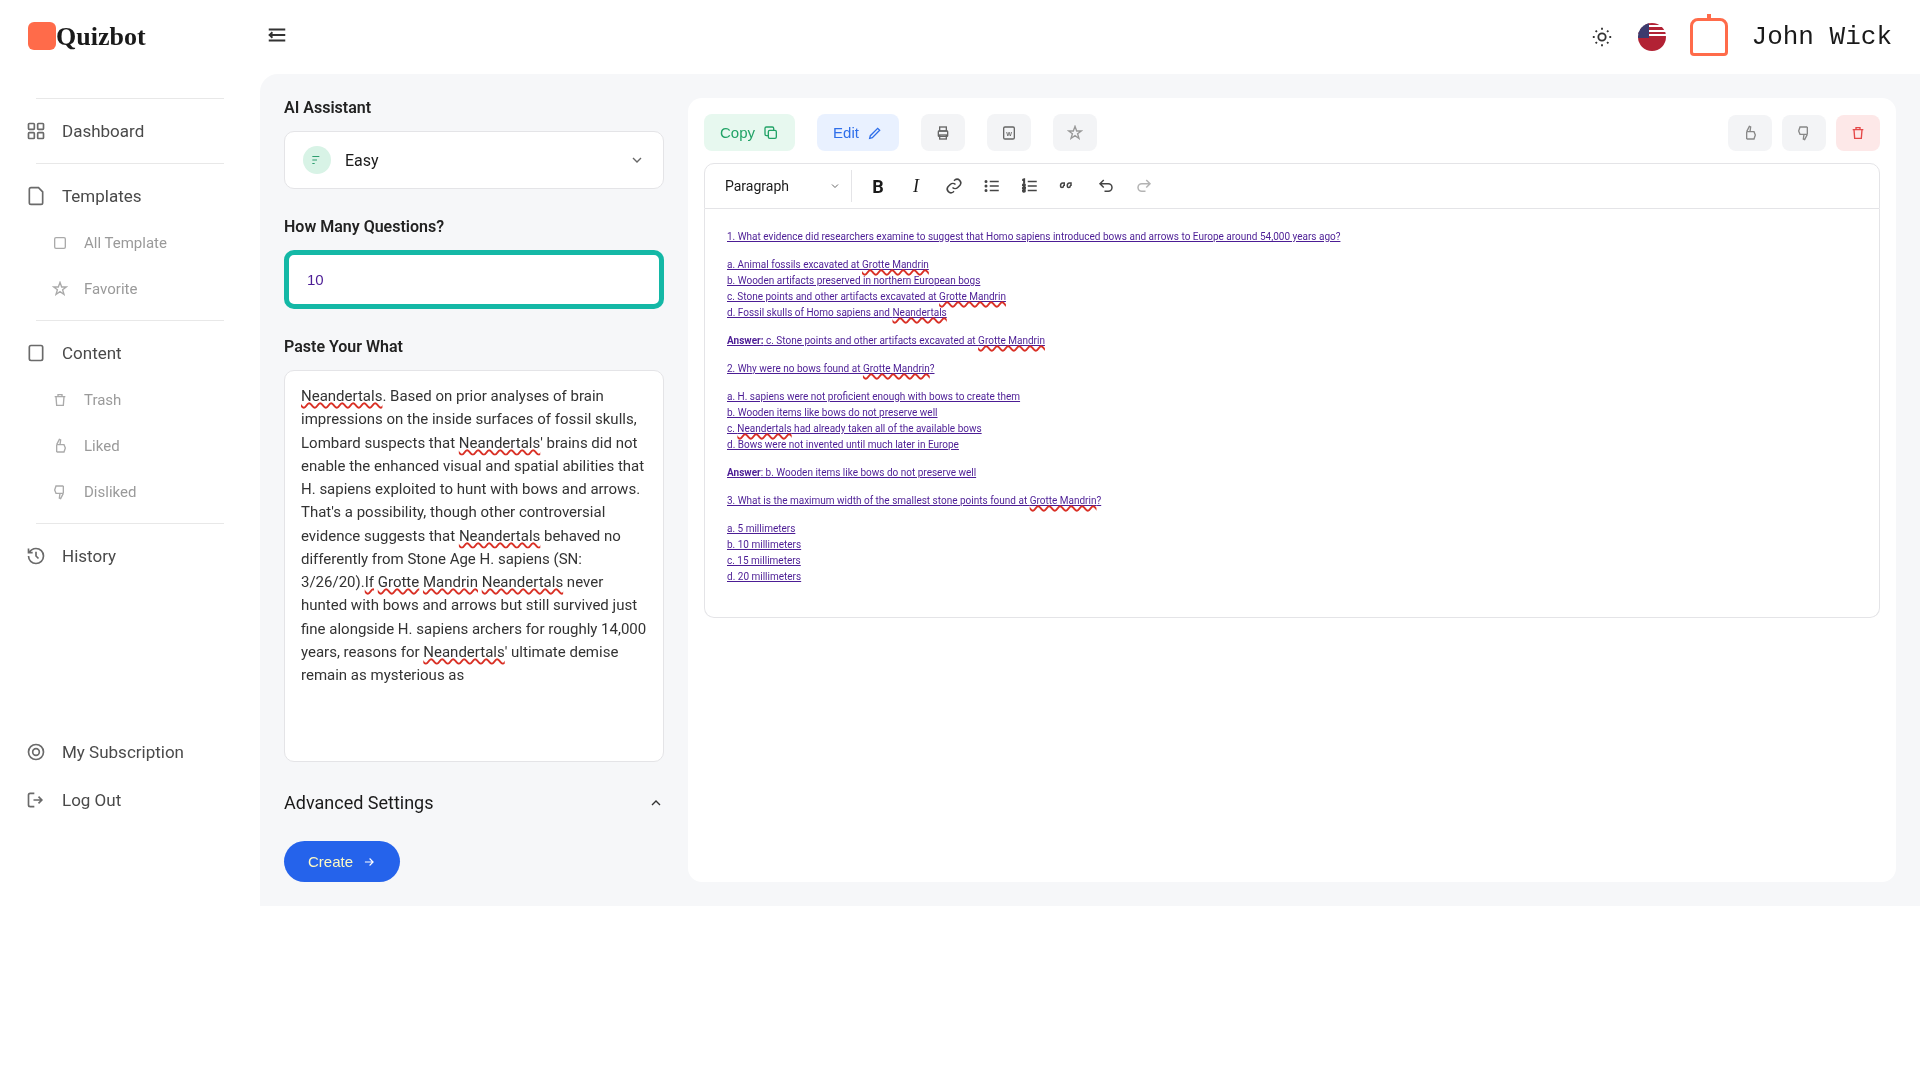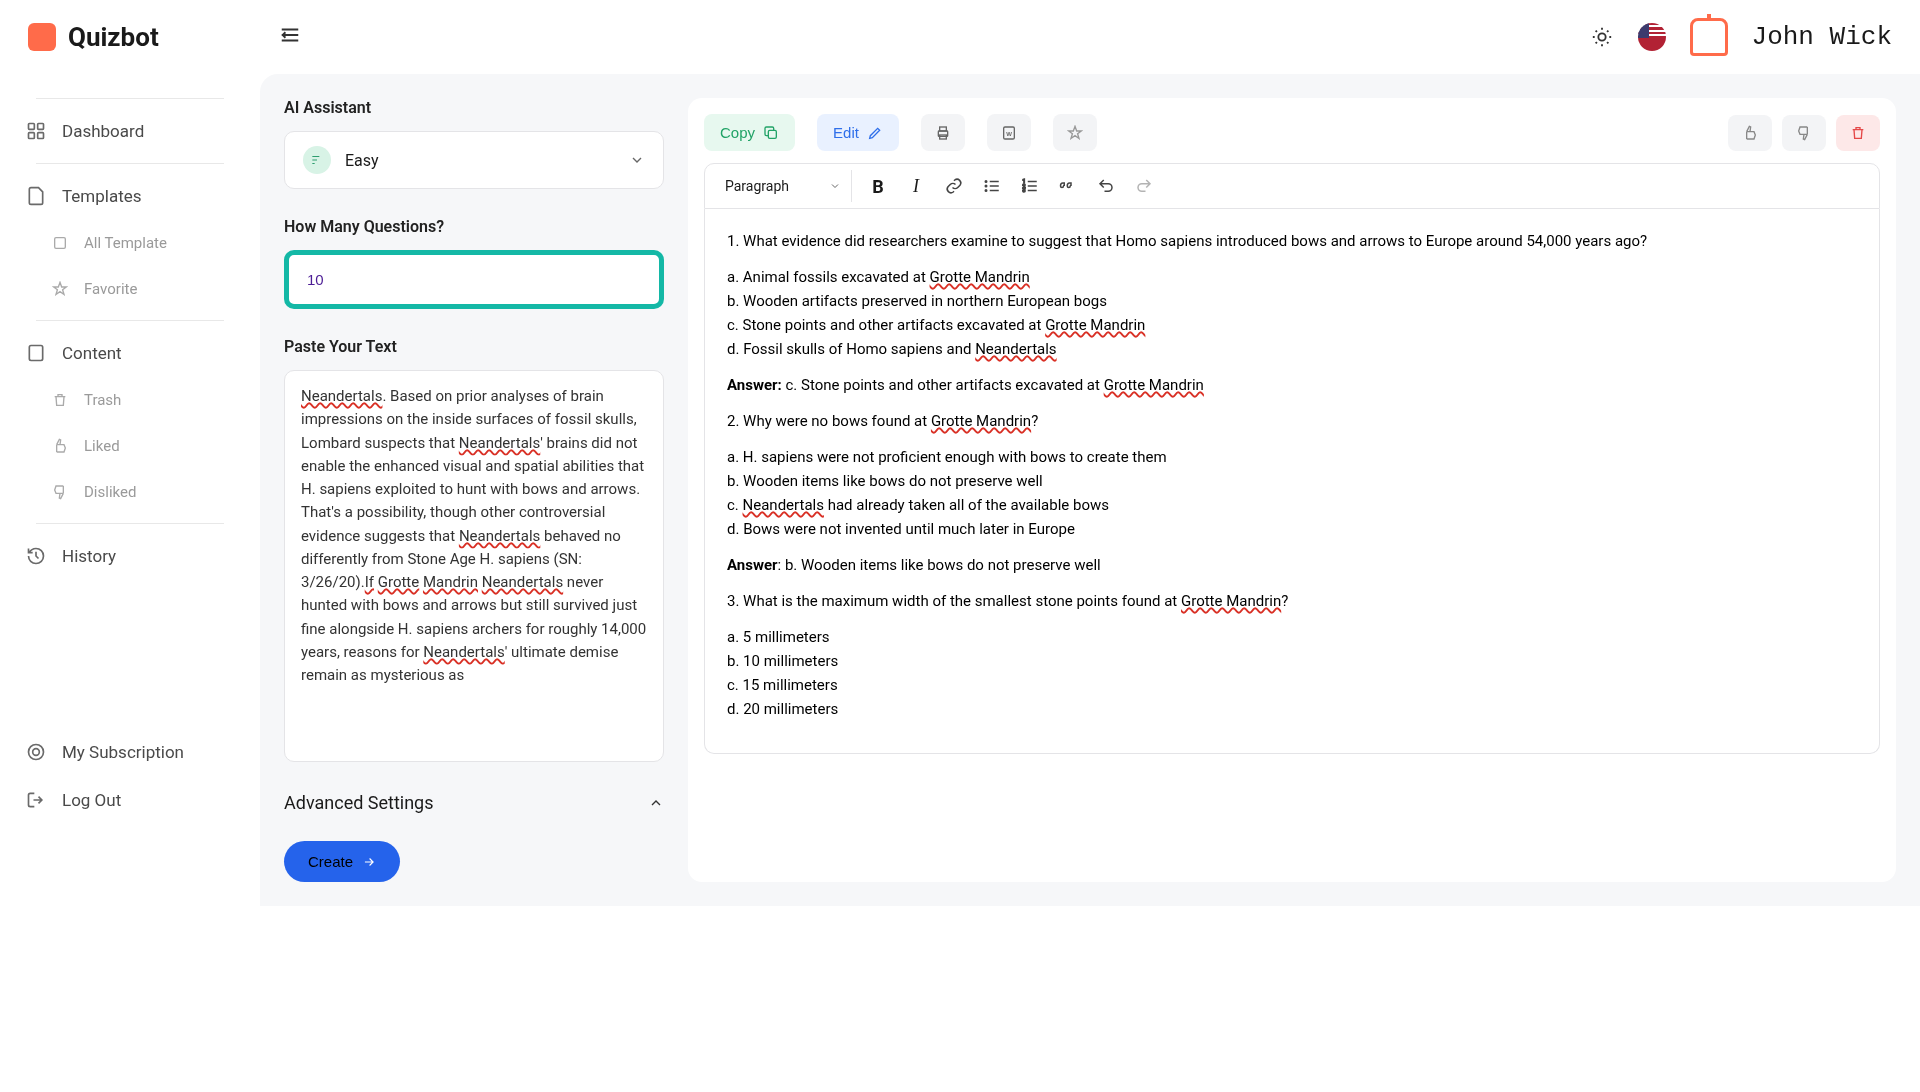--- a/index.html
+++ b/index.html
@@ -1,19 +1,19 @@
 <!DOCTYPE html>
 <html><head>
 <meta charset="utf-8">
 <style>
 * { margin: 0; padding: 0; box-sizing: border-box; }
 body { font-family: -apple-system, BlinkMacSystemFont, 'Segoe UI', Roboto, sans-serif; background: #fff; color: #1a1a1a; }
 
 .top-bar { display: flex; align-items: center; justify-content: space-between; padding: 18px 28px; background: #fff; }
-.logo-area { display: flex; align-items: center; gap: 12px; font-size: 26px; font-weight: 700; }
+.logo-area { display: flex; gap: 0; font-size: 26px; font-weight: 700; font-family: Liberation Serif, serif; }
 .logo-robot { width: 28px; height: 28px; background: #ff6b4a; border-radius: 6px; position: relative; }
 .top-actions { display: flex; align-items: center; gap: 24px; }
 .user-name { font-family: 'Courier New', monospace; font-size: 26px; }
 .icon-btn { width: 24px; height: 24px; display: flex; align-items: center; justify-content: center; cursor: pointer; }
 .flag-icon { width: 28px; height: 28px; border-radius: 50%; background: linear-gradient(to bottom, #b22234 0%, #b22234 8%, #fff 8%, #fff 16%, #b22234 16%, #b22234 24%, #fff 24%, #fff 32%, #b22234 32%, #b22234 40%, #fff 40%, #fff 48%, #b22234 48%); position: relative; overflow: hidden; }
 .flag-icon::before { content: ''; position: absolute; top: 0; left: 0; width: 40%; height: 52%; background: #3c3b6e; }
 .robot-orange { width: 38px; height: 38px; border: 3px solid #ff6b4a; border-radius: 8px 8px 4px 4px; position: relative; }
 .robot-orange::before { content: ''; position: absolute; top: -7px; left: 50%; transform: translateX(-50%); width: 4px; height: 6px; background: #ff6b4a; }
 
 .app-body { display: flex; }
@@ -38,40 +38,40 @@
 .chevron { width: 16px; height: 16px; }
 
 .input-box { width: 100%; padding: 16px 18px; background: #fff; border: 5px solid #14b8a6; border-radius: 10px; font-size: 15px; margin-bottom: 28px; color: #4c1d95; }
 
 .textarea-box { width: 100%; height: 392px; padding: 14px 16px; background: #fff; border: 1px solid #e4e4e7; border-radius: 10px; font-size: 15px; resize: none; overflow-y: auto; color: #333; line-height: 1.55; margin-bottom: 20px; }
 .underlined { text-decoration: underline; text-decoration-color: #d93025; text-decoration-style: wavy; text-decoration-thickness: 1.5px; }
 
 .adv-row { display: flex; align-items: center; justify-content: space-between; padding: 10px 0; cursor: pointer; margin-bottom: 18px; }
 .adv-title { font-size: 18px; font-weight: 400; }
 
-.create-btn { display: inline-flex; align-items: center; gap: 9px; background: #2563eb; color: #000000; border: none; border-radius: 28px; padding: 12px 24px; font-size: 15px; font-weight: 500; cursor: pointer; }
+.create-btn { display: inline-flex; align-items: center; gap: 9px; background: #2563eb; color: #fef9c3; border: none; border-radius: 28px; padding: 12px 24px; font-size: 15px; font-weight: 500; cursor: pointer; }
 
 .toolbar-row { display: flex; align-items: center; justify-content: space-between; margin-bottom: 12px; }
 .toolbar-left { display: flex; gap: 22px; }
 .toolbar-right { display: flex; gap: 10px; }
 .tool-btn { display: inline-flex; align-items: center; gap: 8px; padding: 10px 16px; border-radius: 8px; background: #f3f4f6; border: none; cursor: pointer; font-size: 15px; }
 .tool-btn.copy { background: #e7f8ef; color: #22a367; }
 .tool-btn.edit { background: #e9f1ff; color: #2f6fea; }
 .tool-btn svg { width: 16px; height: 16px; }
 .tool-btn.icon-only { padding: 10px 14px; }
 .tool-btn.danger { background: #fde8e8; color: #e54848; }
 
 .editor-bar { display: flex; align-items: center; border: 1px solid #e4e4e7; border-radius: 10px 10px 0 0; padding: 4px 10px; gap: 2px; }
 .format-select { display: flex; align-items: center; gap: 40px; padding: 8px 10px; border-right: 1px solid #e4e4e7; margin-right: 6px; cursor: pointer; font-size: 14px; }
 .ed-btn { width: 36px; height: 36px; display: flex; align-items: center; justify-content: center; cursor: pointer; border-radius: 4px; }
 .ed-btn svg { width: 18px; height: 18px; stroke: #444; fill: none; stroke-width: 2; }
 .ed-btn.bold-btn { font-weight: 700; font-size: 18px; }
 .ed-btn.italic-btn { font-style: italic; font-size: 18px; font-family: serif; }
 
-.editor-content { border: 1px solid #e4e4e7; border-top: none; border-radius: 0 0 10px 10px; padding: 20px 22px; font-size: 15px; line-height: 1.6; color: #000000; }
+.editor-content { border: 1px solid #e4e4e7; border-top: none; border-radius: 0 0 10px 10px; padding: 20px 22px; font-size: 10px; line-height: 1.6; color: #4c1d95; text-decoration: underline; }
 .editor-content p { margin-bottom: 12px; }
 .ans-label { font-weight: 700; }
 .spell { text-decoration: underline; text-decoration-color: #d93025; text-decoration-style: wavy; text-decoration-thickness: 1.5px; }
 
 .collapse-icon { cursor: pointer; }
 .collapse-icon svg { width: 22px; height: 22px; stroke: #333; fill: none; stroke-width: 2; }
 </style>
 </head>
 <body>
 
@@ -195,21 +195,21 @@
           <span>Easy</span>
         </div>
         <svg class="chevron" viewBox="0 0 24 24" fill="none" stroke="#666" stroke-width="2">
             <path d="M6 9l6 6 6-6"></path>
           </svg>
       </div>
 
       <div class="field-label">How Many Questions?</div>
       <input class="input-box" value="10" style="">
 
-      <div class="field-label">Paste Your Text</div>
+      <div class="field-label">Paste Your What</div>
       <div class="textarea-box" contenteditable="true" style="">
         <span class="underlined">Neandertals</span>. Based on prior analyses of brain impressions on the inside surfaces of fossil skulls, Lombard suspects that <span class="underlined">Neandertals</span>' brains did not enable the enhanced visual and spatial abilities that H. sapiens exploited to hunt with bows and arrows. That's a possibility, though other controversial evidence suggests that <span class="underlined">Neandertals</span> behaved no differently from Stone Age H. sapiens (SN: 3/26/20).<span class="underlined">If</span> <span class="underlined">Grotte</span> <span class="underlined">Mandrin</span> <span class="underlined">Neandertals</span> never hunted with bows and arrows but still survived just fine alongside H. sapiens archers for roughly 14,000 years, reasons for <span class="underlined">Neandertals</span>' ultimate demise remain as mysterious as
       </div>
 
       <div class="adv-row">
         <span class="adv-title">Advanced Settings</span>
         <svg width="16" height="16" viewBox="0 0 24 24" fill="none" stroke="#333" stroke-width="2">
             <path d="M6 15l6-6 6 6"></path>
           </svg>
       </div>

